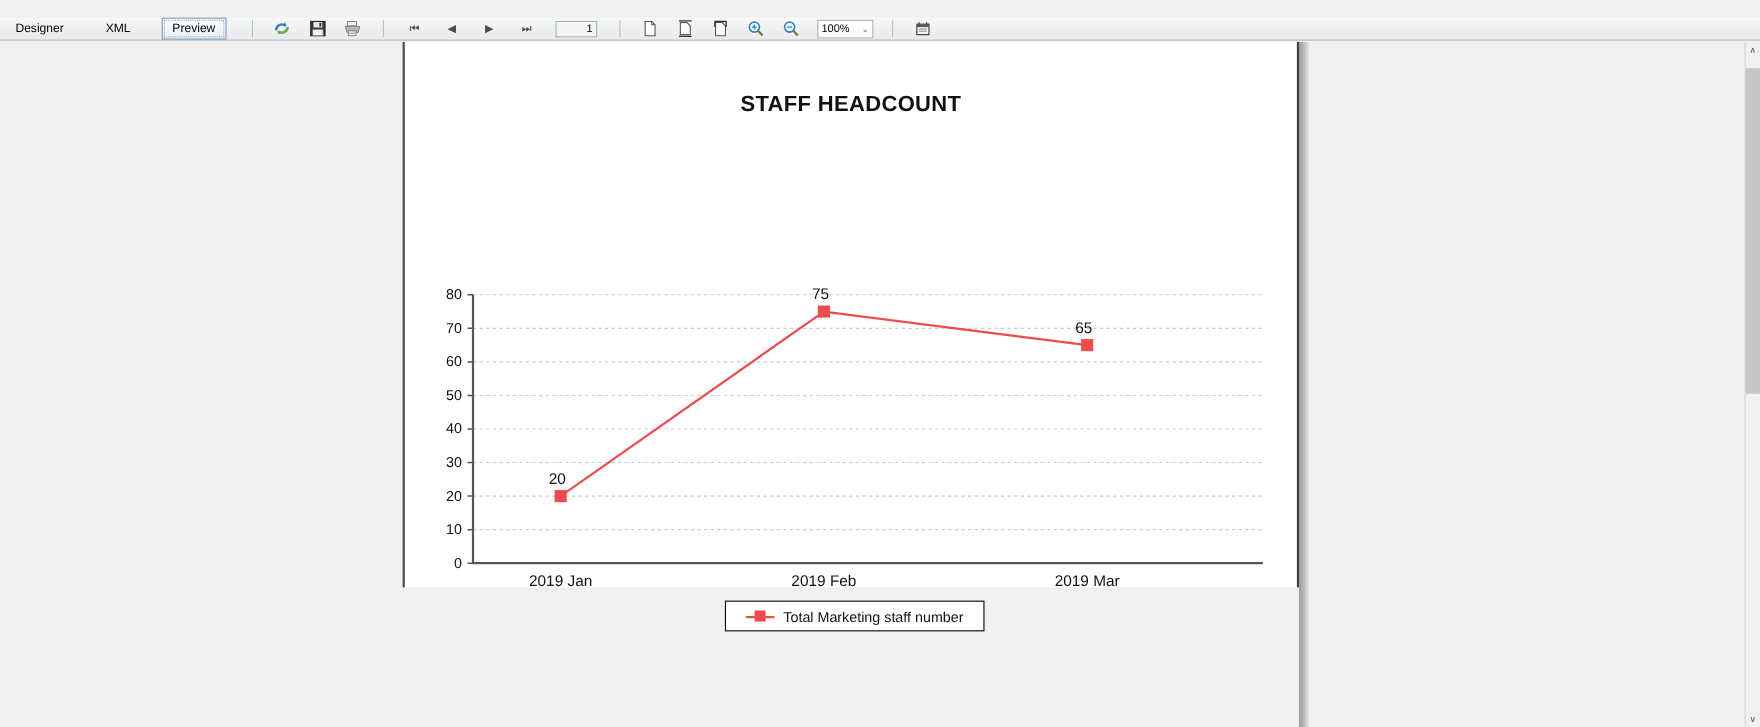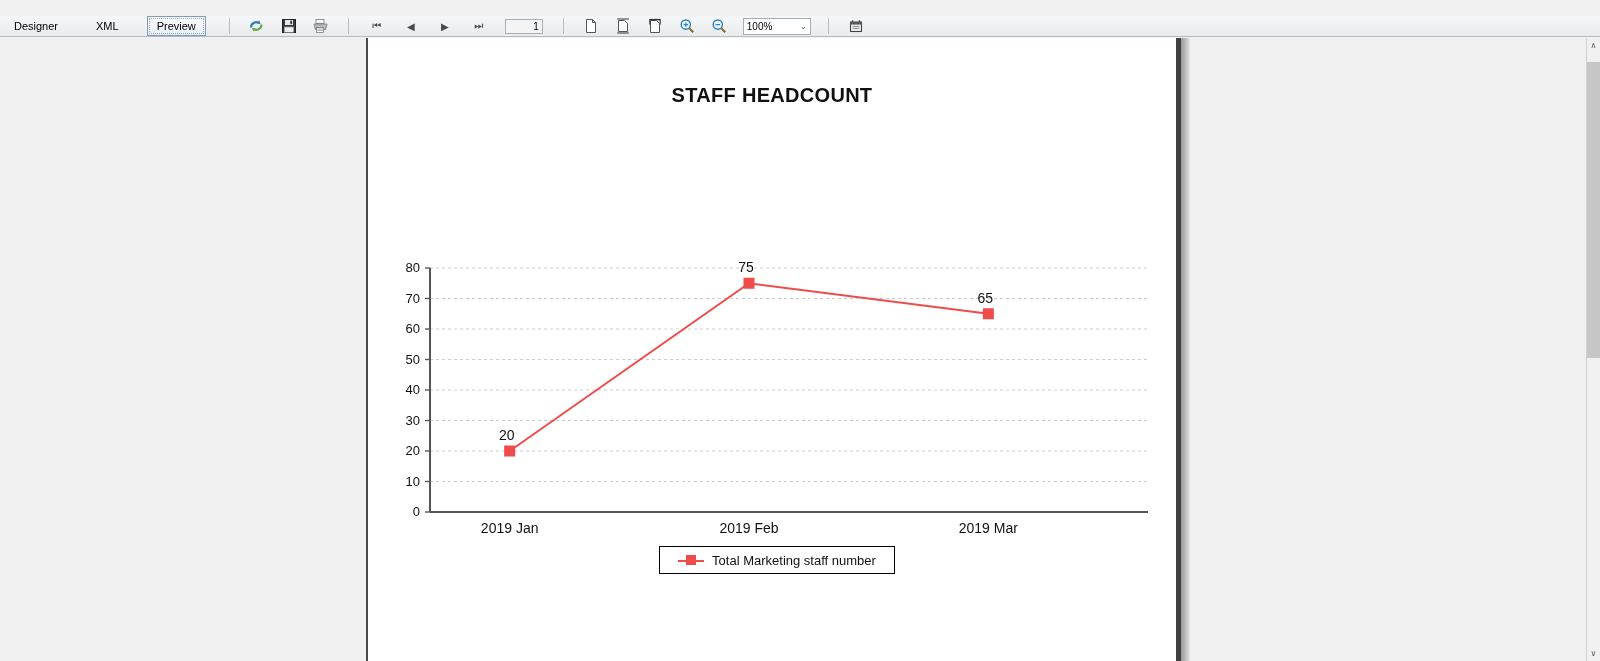--- a/index.html
+++ b/index.html
@@ -121,21 +121,21 @@
     font-size: 10px;
     text-align: right;
     padding: 0 3px;
     box-sizing: border-box;
     line-height: 13px;
     color: #000;
     margin: 0 3px;
     flex: none;
   }
   .zoomcombo {
-    width: 68px; height: 17px;
+    width: 51px; height: 17px;
     border: 1px solid #a6aeb6;
     background: #ffffff;
     display: flex; align-items: center;
     justify-content: space-between;
     font-size: 10px; color: #000;
     padding: 0 3px;
     box-sizing: border-box;
     margin-left: 2px;
     flex: none;
     cursor: pointer;
@@ -144,24 +144,24 @@
 
   
   .viewport {
     position: absolute; left: 0; top: 38px;
     width: 1586px; height: 623px;
     background: #f0f0f0;
     overflow: hidden;
   }
   .page {
     position: absolute; left: 366px; top: 0;
-    width: 815px; height: 623px;
+    width: 815px; height: 496px;
     background: #ffffff;
     border-left: 2px solid #4a4a4a;
-    border-right: 5px solid #404040;
+    border-right: 2px solid #404040;
     box-sizing: border-box;
   }
   .pageshadow {
     position: absolute; left: 1181px; top: 0;
     width: 9px; height: 623px;
     background: linear-gradient(90deg, #9a9a9a, #bdbdbd, #e6e6e6);
   }
 
   
   .vscroll {

